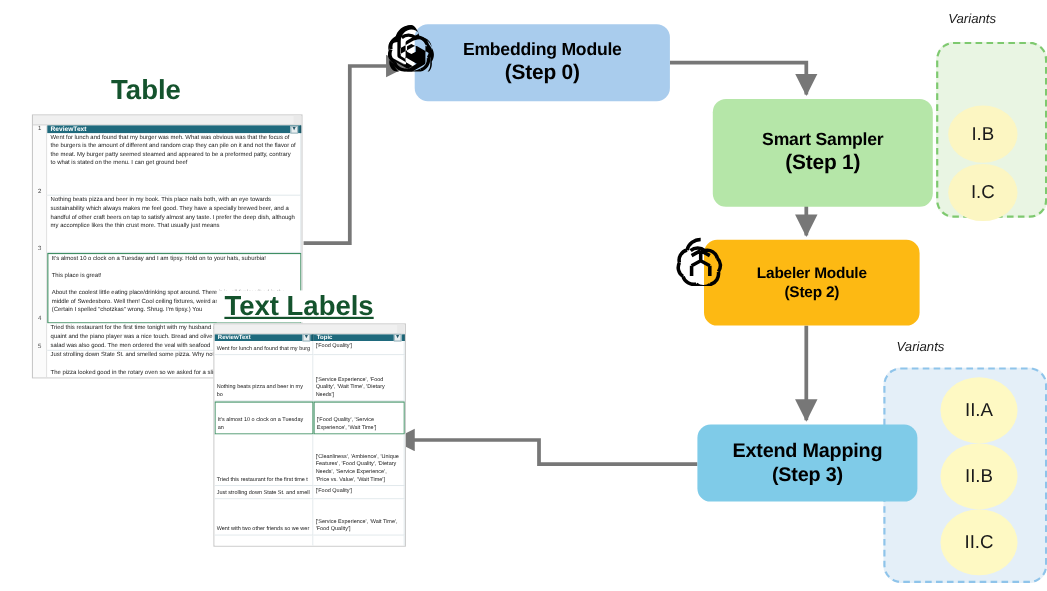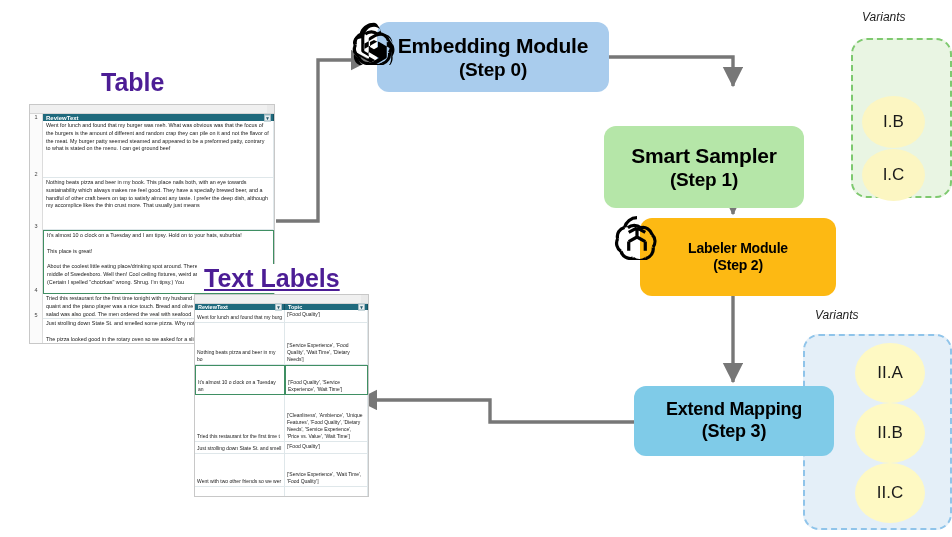--- a/index.html
+++ b/index.html
@@ -21,25 +21,25 @@
     position:absolute;
     border-radius:12px;
     display:flex; flex-direction:column;
     align-items:center; justify-content:center;
     text-align:center;
     font-weight:bold;
     color:#000;
     line-height:1.22;
     z-index:6;
   }
-  .proc .l1 { font-size:21px; letter-spacing:-0.2px; }
+  .proc .l1 { font-size:16px; letter-spacing:-0.2px; }
   .proc .l2 { font-size:19px; letter-spacing:-0.2px; }
 
   #box-embed   { left:377px; top:22px;  width:232px; height:70px; background:#a9cced; }
-  #box-sampler { left:604px; top:90px;  width:200px; height:82px; background:#b5e6a8;margin-top:36px; }
+  #box-sampler { left:648px; top:90px;  width:200px; height:98px; background:#b5e6a8; }
   #box-labeler { left:640px; top:218px; width:196px; height:78px; background:#fdb913; }
   #box-extend  { left:634px; top:386px; width:200px; height:70px; background:#7fcbe8; }
 
   #box-labeler .l1, #box-labeler .l2 { font-size:14px; }
   #box-extend .l1, #box-extend .l2 { font-size:18px; }
 
   
   .oai { position:absolute; z-index:9; }
   #oai-embed   { left:352px; top:21px;  width:44px; height:44px; }
   #oai-labeler { left:614px; top:214px; width:46px; height:46px; }
@@ -80,21 +80,21 @@
   #chip-1b { left:862px; top:96px;  width:63px; height:52px; }
   #chip-1c { left:862px; top:149px; width:63px; height:52px; }
 
   #chip-2a { left:855px; top:343px; width:70px; height:60px; }
   #chip-2b { left:855px; top:403px; width:70px; height:60px; }
   #chip-2c { left:855px; top:463px; width:70px; height:60px; }
 
   
   .tbltitle {
     position:absolute; z-index:12;
-    font-weight:bold; color:#4c1d95;
+    font-weight:bold; color:#14532d;
     background:#fff; padding:0 7px;
   }
   #title-table { left:94px; top:68px; font-size:25px; }
   #title-labels { left:197px; top:264px; font-size:25px; text-decoration:underline; }
 
   
   .sheet {
     position:absolute;
     background:#ffffff;
     font-family:"Liberation Sans", sans-serif;

